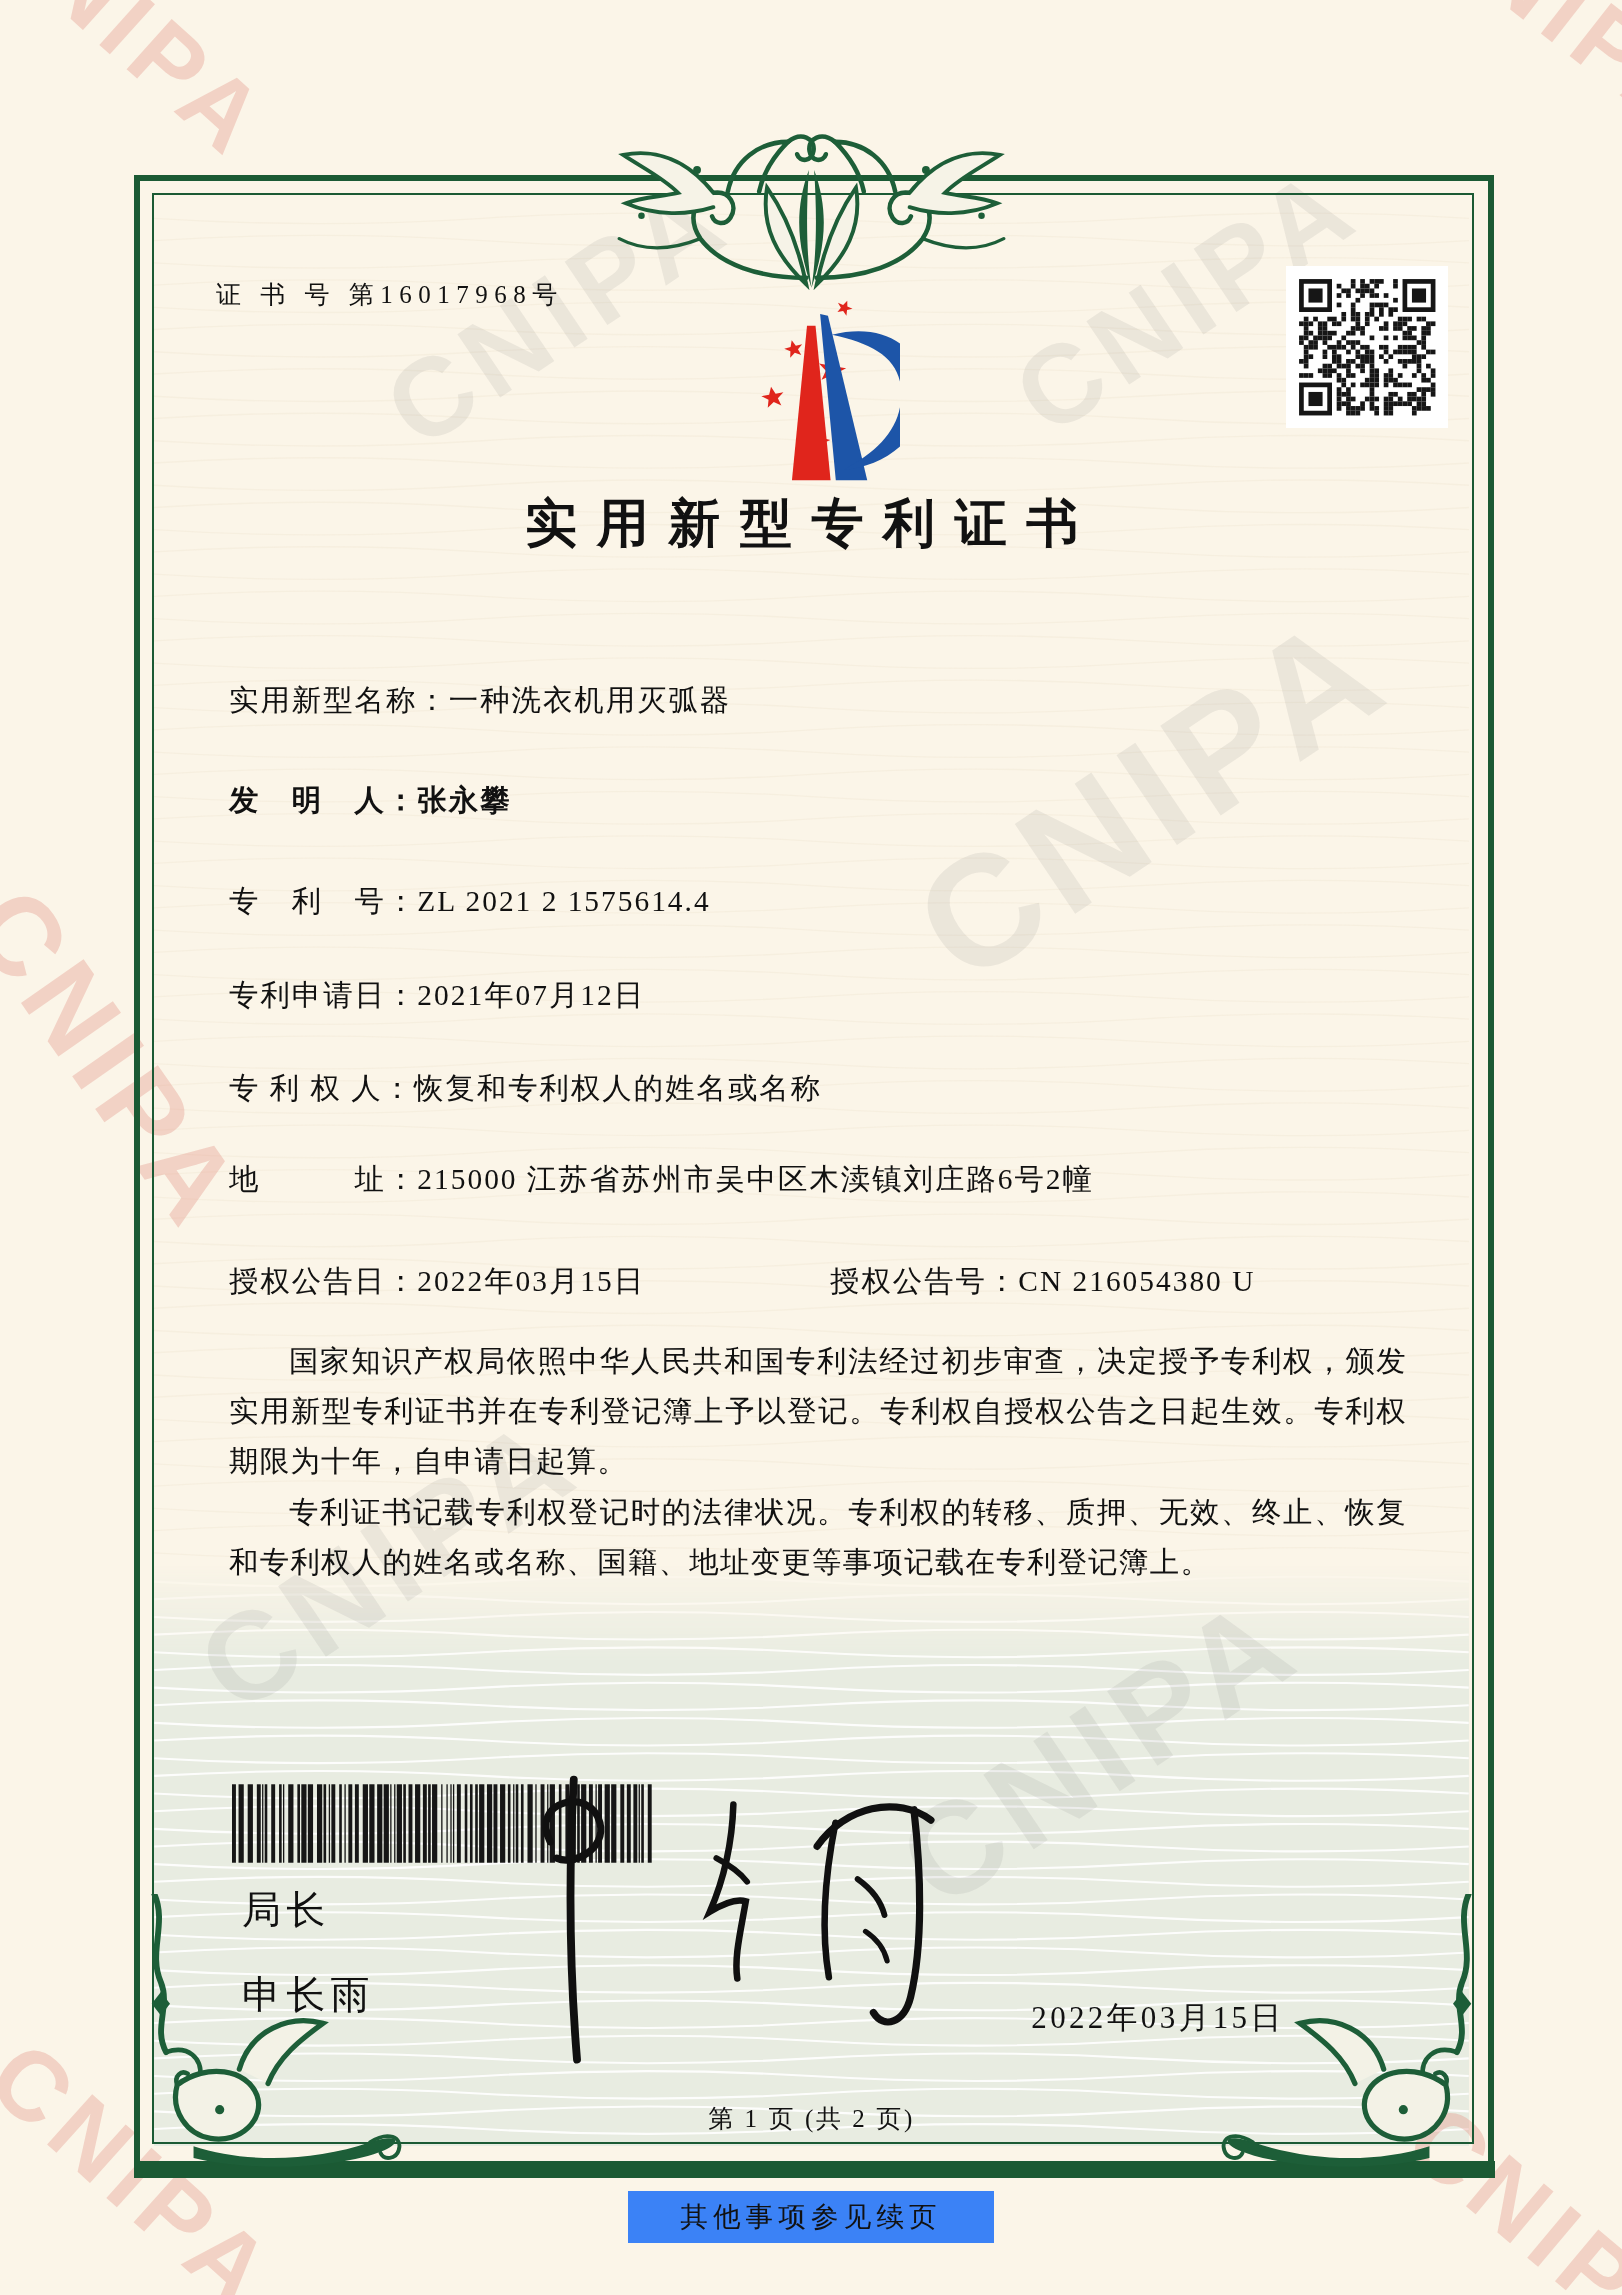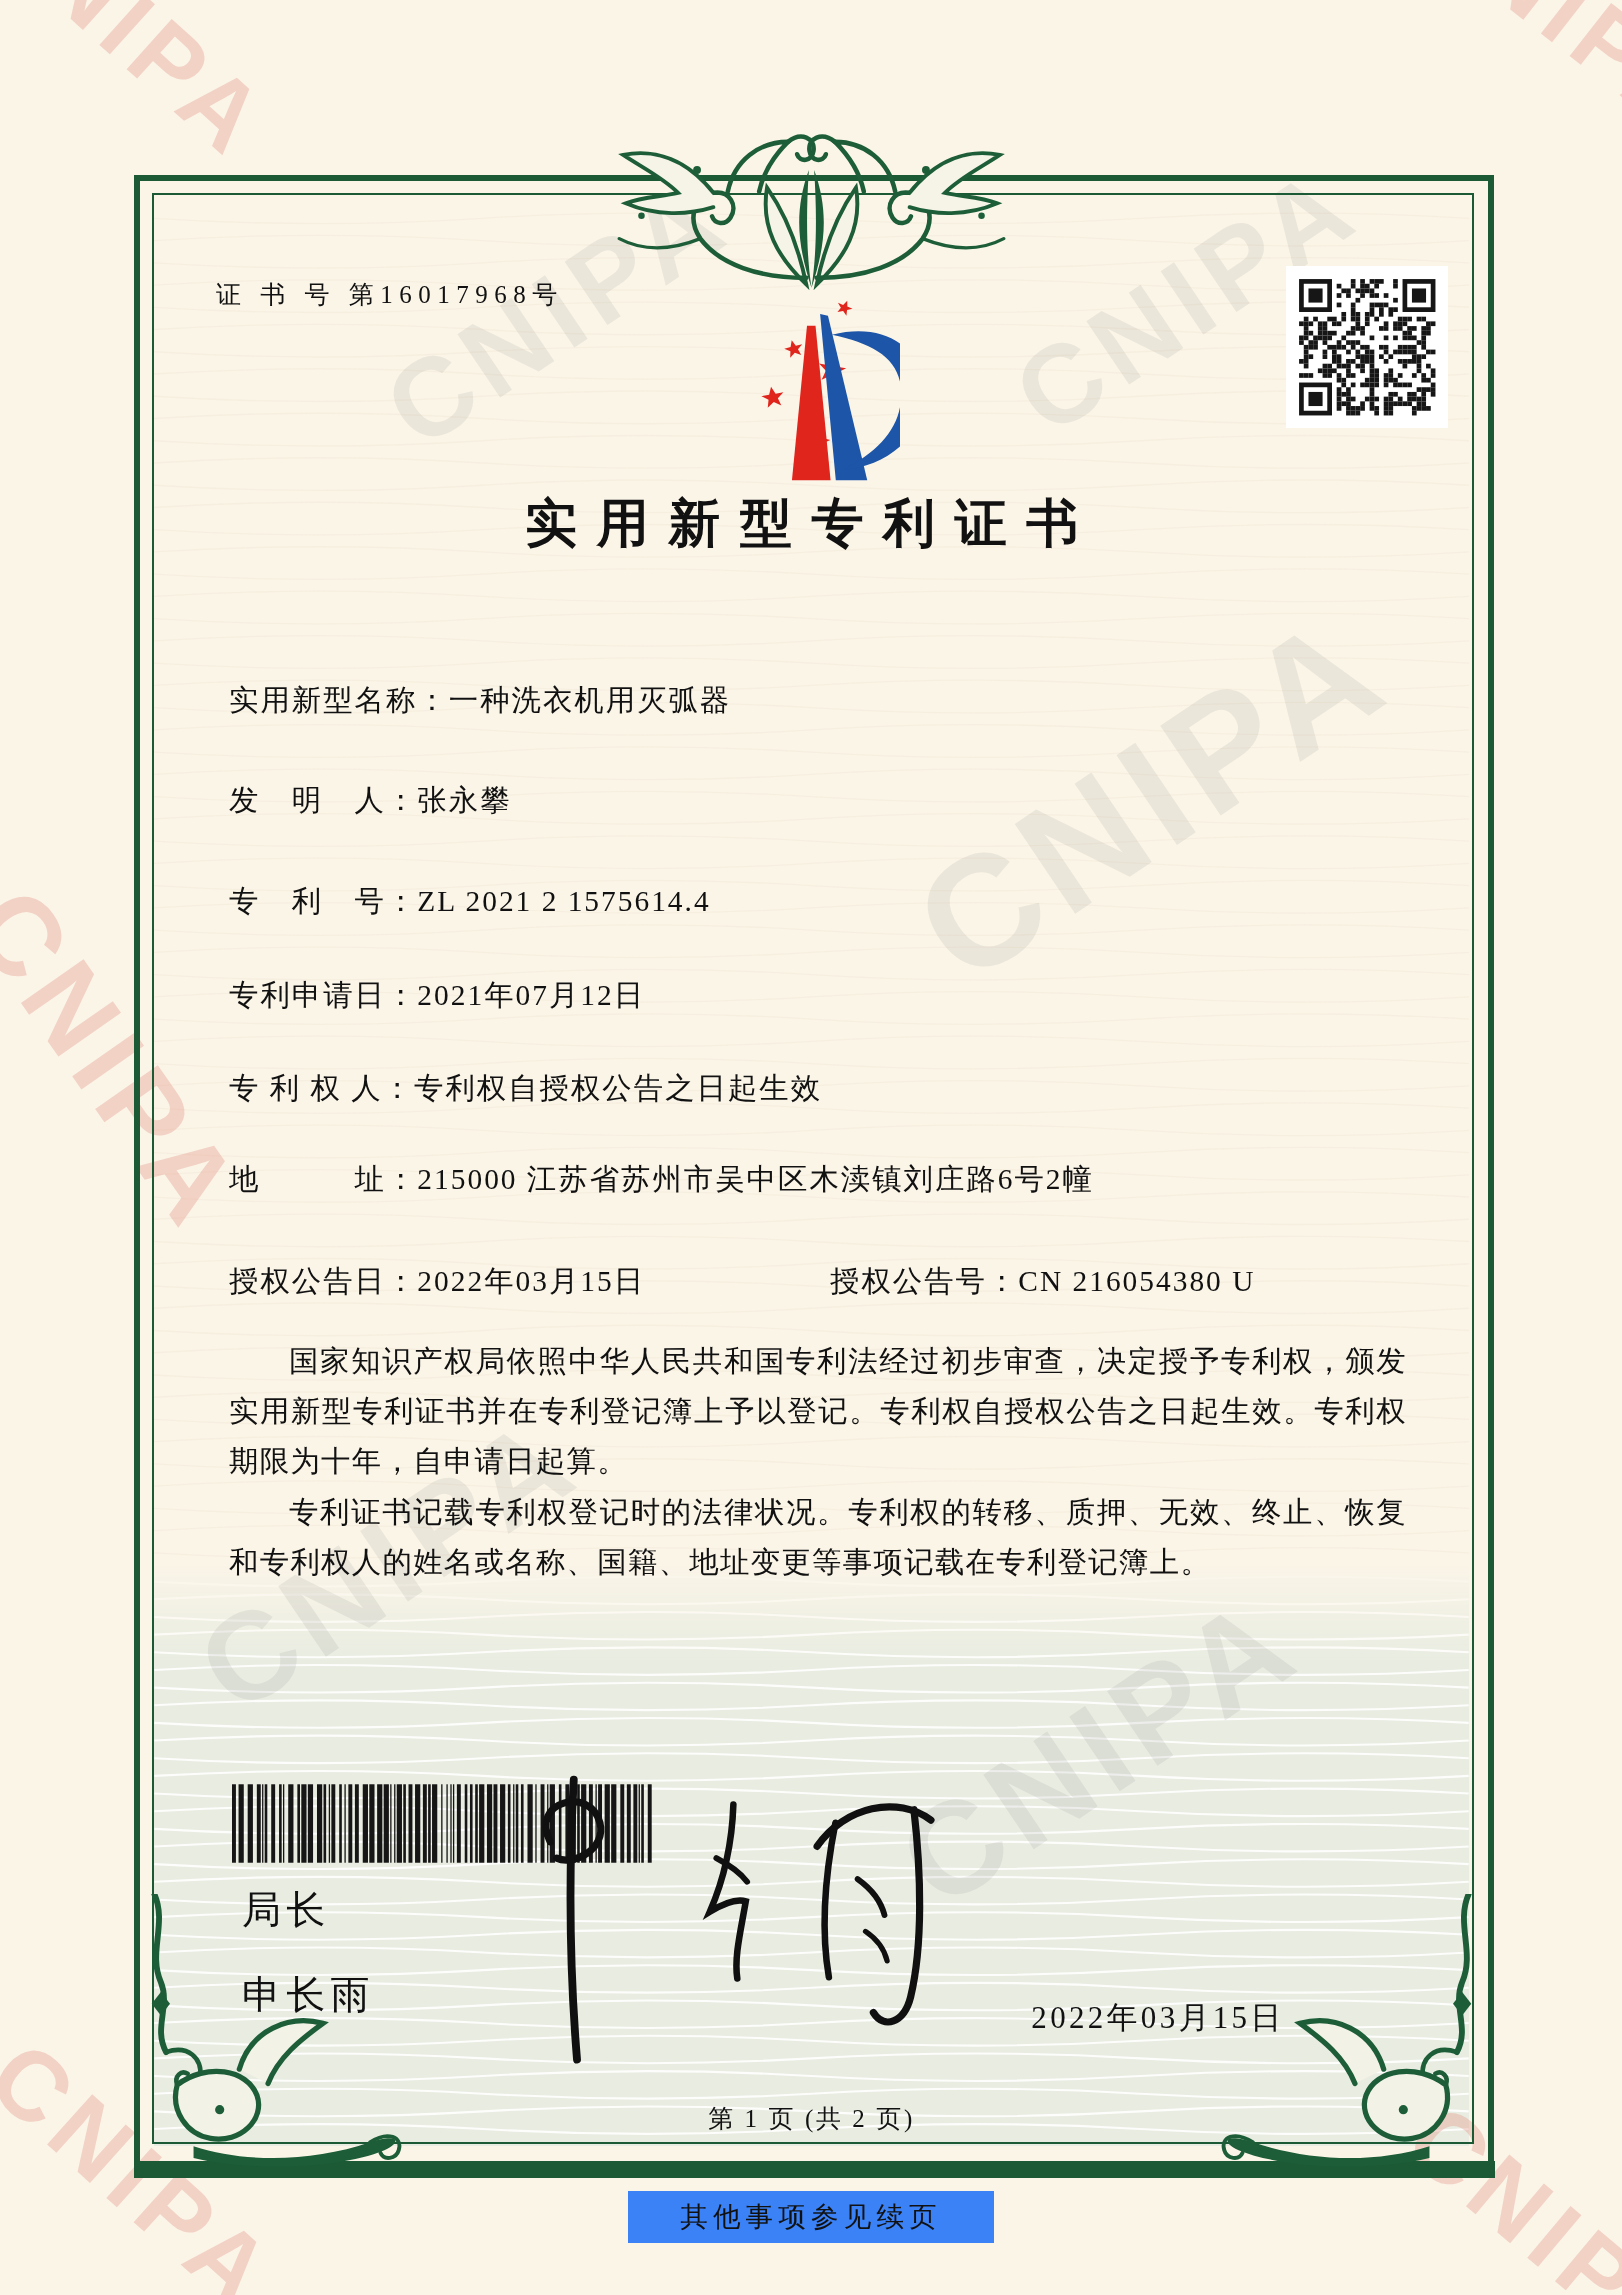--- a/index.html
+++ b/index.html
@@ -566,31 +566,31 @@
       <rect x="27.2" y="185.6" width="36" height="36" fill="#fff"></rect>
       <rect x="34.4" y="192.8" width="21.6" height="21.6" fill="#161616"></rect>
     </svg>
 </div>
 
 <div class="abs title">实用新型专利证书</div>
 
 <div class="abs field-row" style="top:681px;">
   <span>实用新型名称：</span><span>一种洗衣机用灭弧器</span>
 </div>
-<div class="abs field-row" style="top:781px;">
+<div class="abs field-row" style="top:781px;font-weight:bold;">
   <span>发　明　人：</span><span>张永攀</span>
 </div>
 <div class="abs field-row" style="top:882px;">
   <span>专　利　号：</span><span>ZL 2021 2 1575614.4</span>
 </div>
 <div class="abs field-row" style="top:976px;">
   <span>专利申请日：</span><span>2021年07月12日</span>
 </div>
 <div class="abs field-row" style="top:1069px;">
-  <span>专 利 权 人：</span><span>专利权自授权公告之日起生效</span>
+  <span>专 利 权 人：</span><span>恢复和专利权人的姓名或名称</span>
 </div>
 <div class="abs field-row" style="top:1160px;">
   <span>地　　　址：</span><span>215000 江苏省苏州市吴中区木渎镇刘庄路6号2幢</span>
 </div>
 
 <div class="abs grant-pair" style="left:229px;top:1262px;">
   <span>授权公告日：</span><span>2022年03月15日</span>
 </div>
 <div class="abs grant-pair" style="left:830px;top:1262px;">
   <span>授权公告号：</span><span>CN 216054380 U</span>

